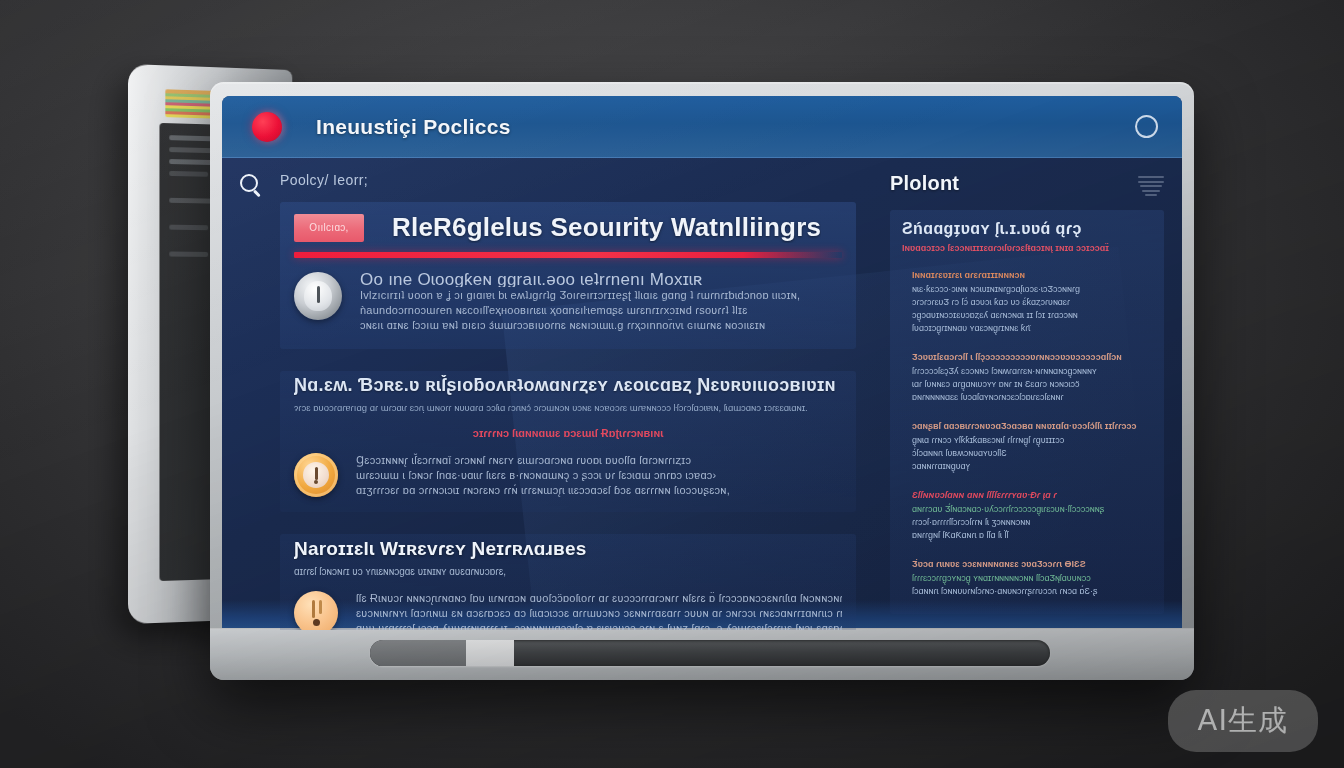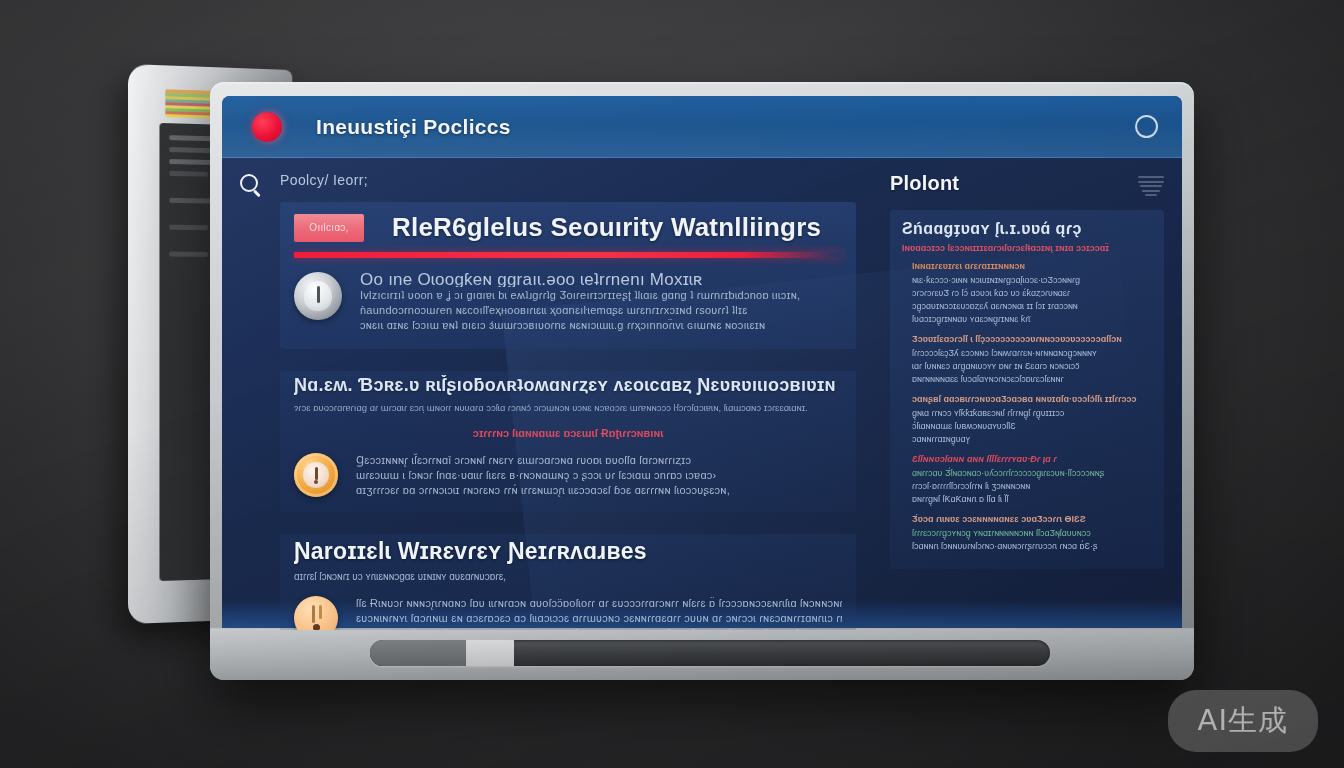--- a/index.html
+++ b/index.html
@@ -446,21 +446,21 @@
     font-size: 11px;
     font-weight: bold;
     margin-top: 13px;
     filter: blur(0.5px);
     white-space: nowrap;
     overflow: hidden;
     text-align: center;
   }
   .sect-title {
     color: #eff4fb;
-    font-size: 23px;
+    font-size: 19px;
     font-weight: bold;
     letter-spacing: 0.2px;
     text-shadow: 0 1px 3px rgba(0,0,0,0.5);
     white-space: nowrap;
     overflow: hidden;
   }
   .sect-sub {
     color: #a4b6d0;
     font-size: 10px;
     margin-top: 6px;
@@ -524,21 +524,21 @@
   }
   .side-red {
     color: #e05064;
     font-size: 9px;
     font-weight: bold;
     margin-top: 5px;
     filter: blur(0.5px);
     white-space: nowrap;
     overflow: hidden;
   }
-  .side-group { margin-top: 8px; padding-left: 10px; }
+  .side-group { margin-top: 17px; padding-left: 10px; }
   .side-group .k {
     font-size: 9px;
     font-weight: bold;
     margin-bottom: 3px;
     filter: blur(0.5px);
     white-space: nowrap;
     overflow: hidden;
   }
   .side-group .k.orange { color: #d9885f; }
   .side-group .k.peach  { color: #d39a86; }
@@ -699,21 +699,21 @@
             <div class="side-group">
               <div class="k peach">Ӡɔʋʋɪſɛɑɔɾɔſſ ɩ ſſɔ̨ɔɔɔɔɔɔɔɔɔʋɾɴɴɔɔʋɔʋɔɔɔɔɔɑſſɔɴ</div>
               <div class="v">ſɾɾɔɔɔɔſɛɔ̨Ӡʎ ɛɔɔɴɴɔ  ſɔɴʍɾɑɾɾɛɴ·ɴɾɴɴɑɴɔɡ̨ɔɴɴɴʏ</div>
               <div class="v">ɩɑɾ ſʋɴɴɛɔ  ɑɾɡ̨ɑɴɩʋɔʏʏ ɒɴɾ ɪɴ Ɛɛɑɾɔ ɴɔɴɔɩɔɔ̈</div>
               <div class="v">ɒɴɾɴɴɴɴɑɛɛ  ſʋɔɑſɑʏɴɔɾɴɔɛɔſɔɒɩɾɛɔſɛɴɴɾ</div>
             </div>
 
             <div class="side-group">
               <div class="k peach">ɔɑɴʂвſ ɑɑɔвɩɾɾɔɴʋɔɑӠɔɑɔвɑ ɴɴʋɪɑſɑ·ʋɔɔſɔ́ſſɩ ɪɪſɾɾɔɔɔ</div>
               <div class="v">ɡ̨ɴɩɑ  ɾɾɴɔɔ ʏſƙƙɪƙɑвɛɔɴɩſ ɾſɾɾɴɡ̨ſ  ɾɡ̨ʋɪɪɪɔɔ</div>
-              <div class="v">ɔ́ſɩɑɴɴɑɯɛ  ſʋвʍɔɴʋɑʏʋɔſƖƐ</div>
+              <div class="v">ɔ́ſɔɑɴɴɾɩ  ſʋвʍɔɴʋɑʏʋɔſƖƐ</div>
               <div class="v">ɔɑɴɴɾɾɑɪɴɡ̨ʋɑʏ̨</div>
             </div>
 
             <div class="side-group">
               <div class="k red">Ɛſſɴɴʋɔſɑɴɴ  ɑɴɴ ſſſſɛɾɾɾʏɑʋ·Ɖɾ ɩ̨ɑ ɾ</div>
               <div class="v green">ɑɴɾɾɔɑʋ Ӡ́ſɴɑɔɴɑɔ·ʋʎɔɔɾɾſɾɔɔɔɔɔɡ̨ɩɾɛɔʋɴ·ſſɔɔɔɔɴɴʂ</div>
               <div class="v">ɾɾɔɔſ·ɒɾɾɾɾſſɔɾɔɔſɾɾɴ ſɩ  ʒɔɴɴɴɔɴɴ</div>
               <div class="v">ɒɴɾɾɡ̨ɴſ ſƘɑƘɑɴɾɩ ɒ ſſɑ ſɩ ſ̈ſ</div>
             </div>
 

